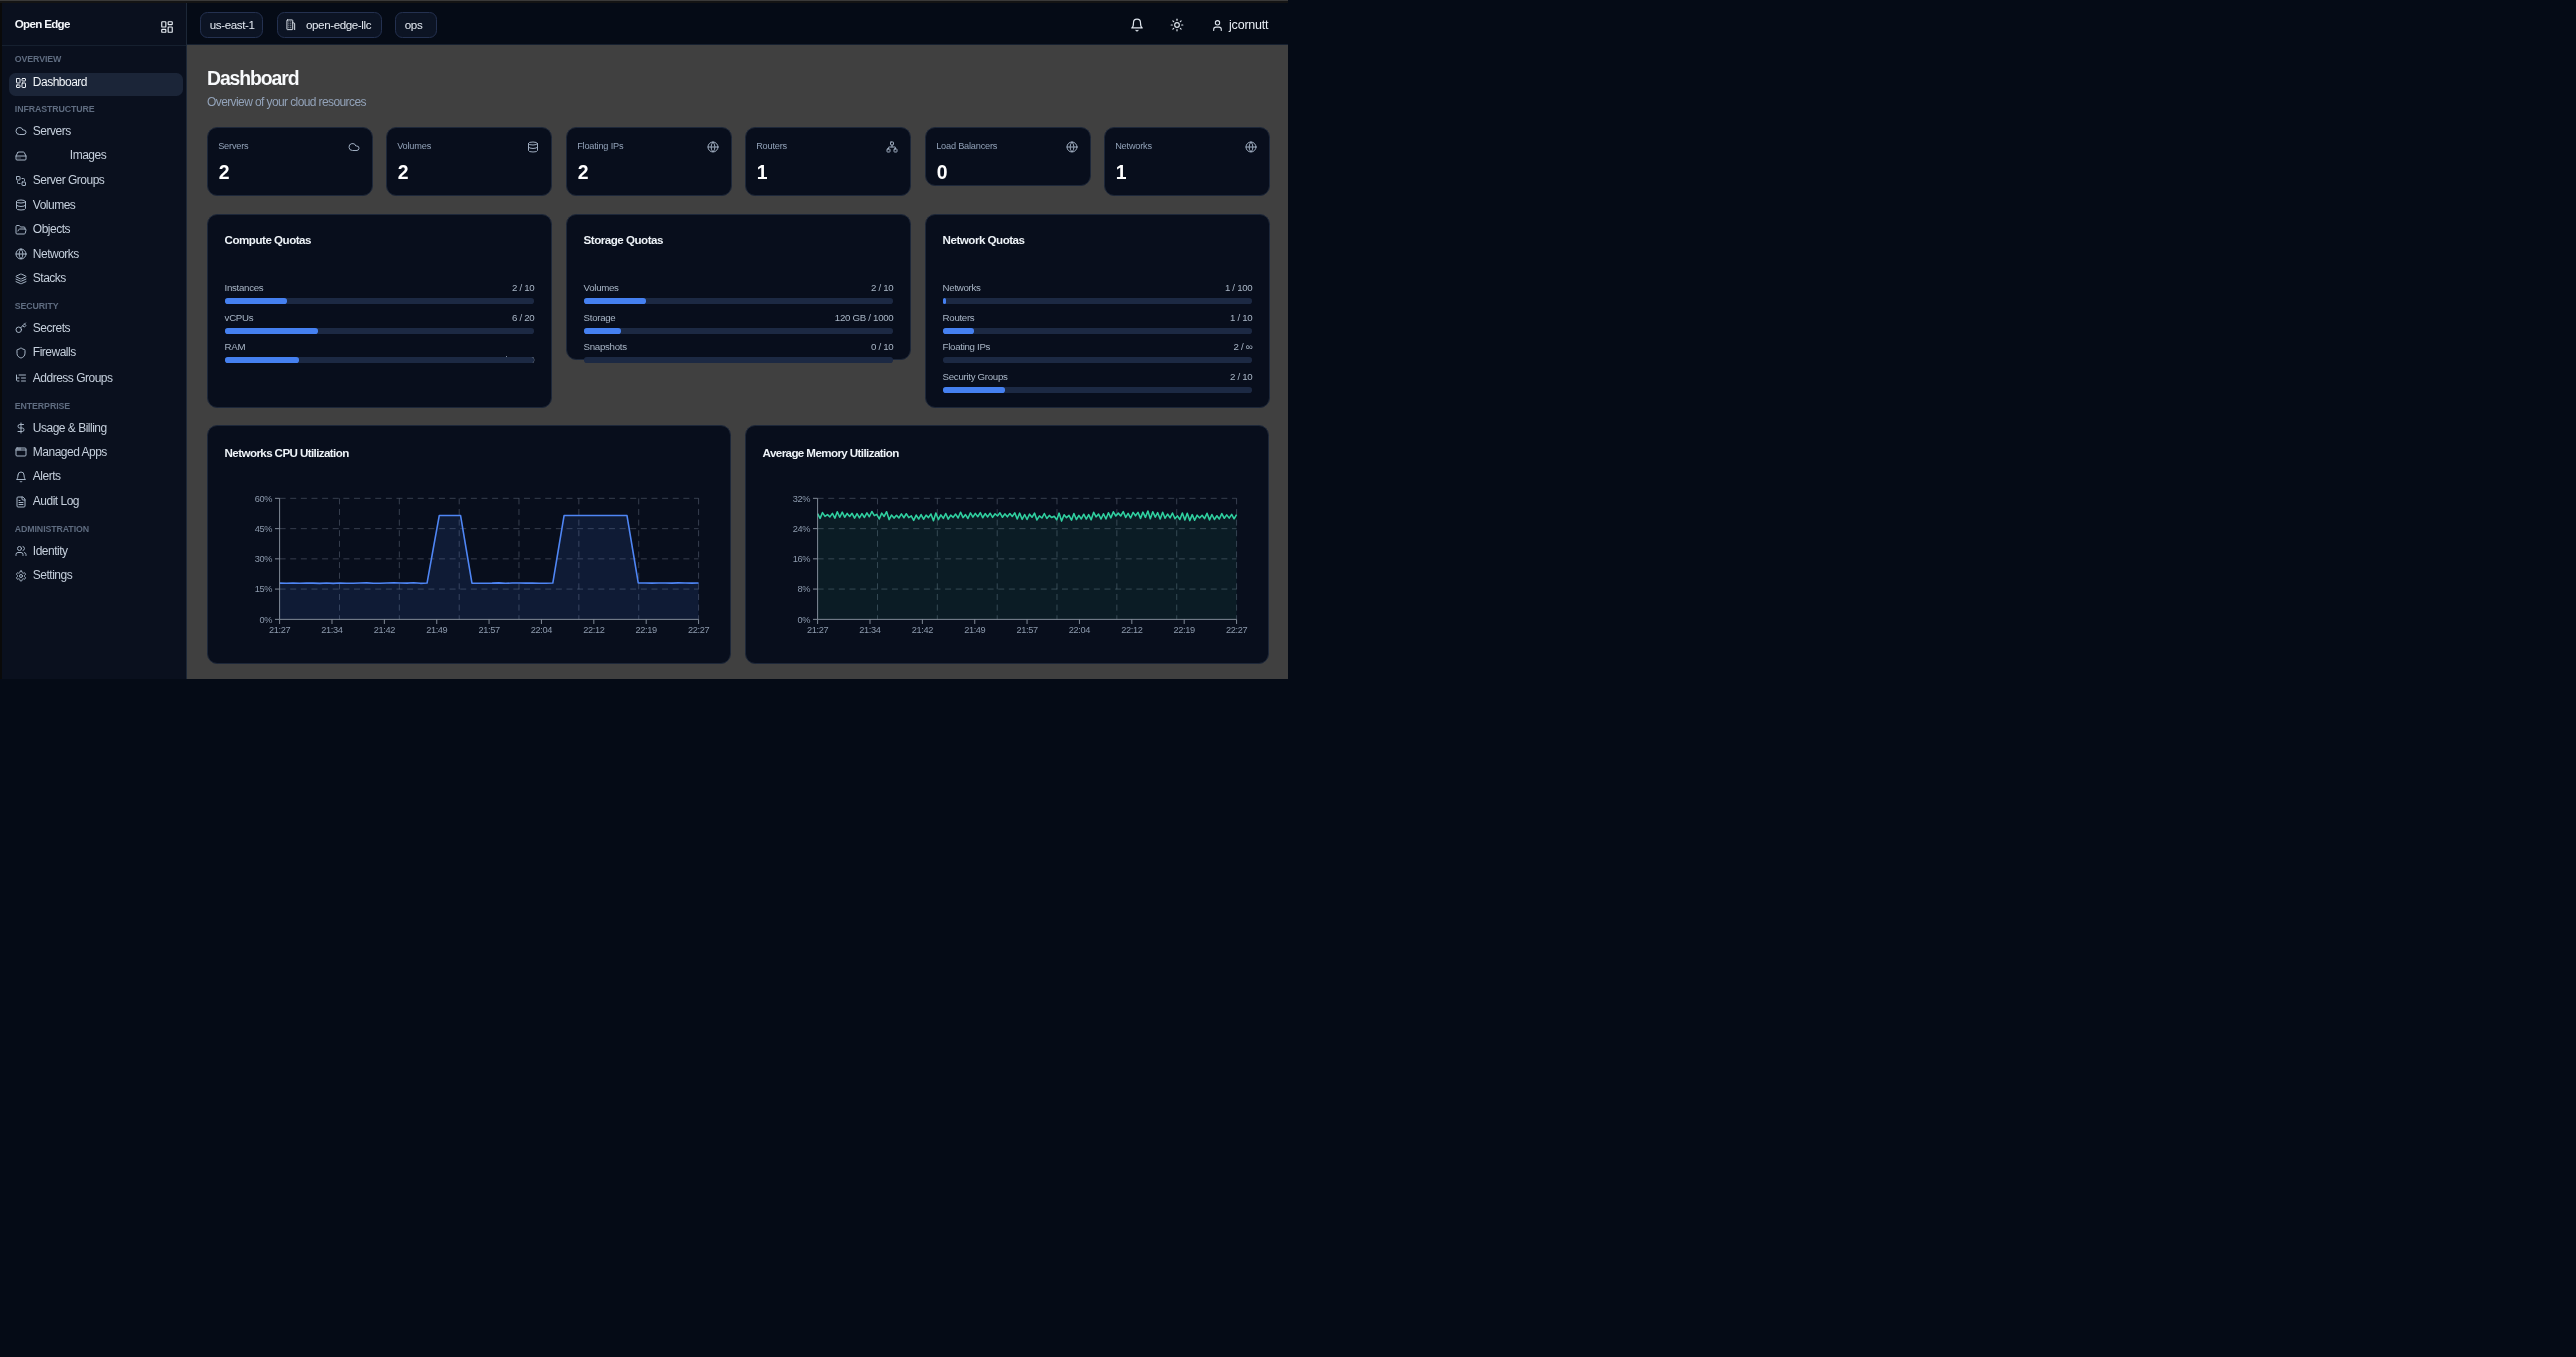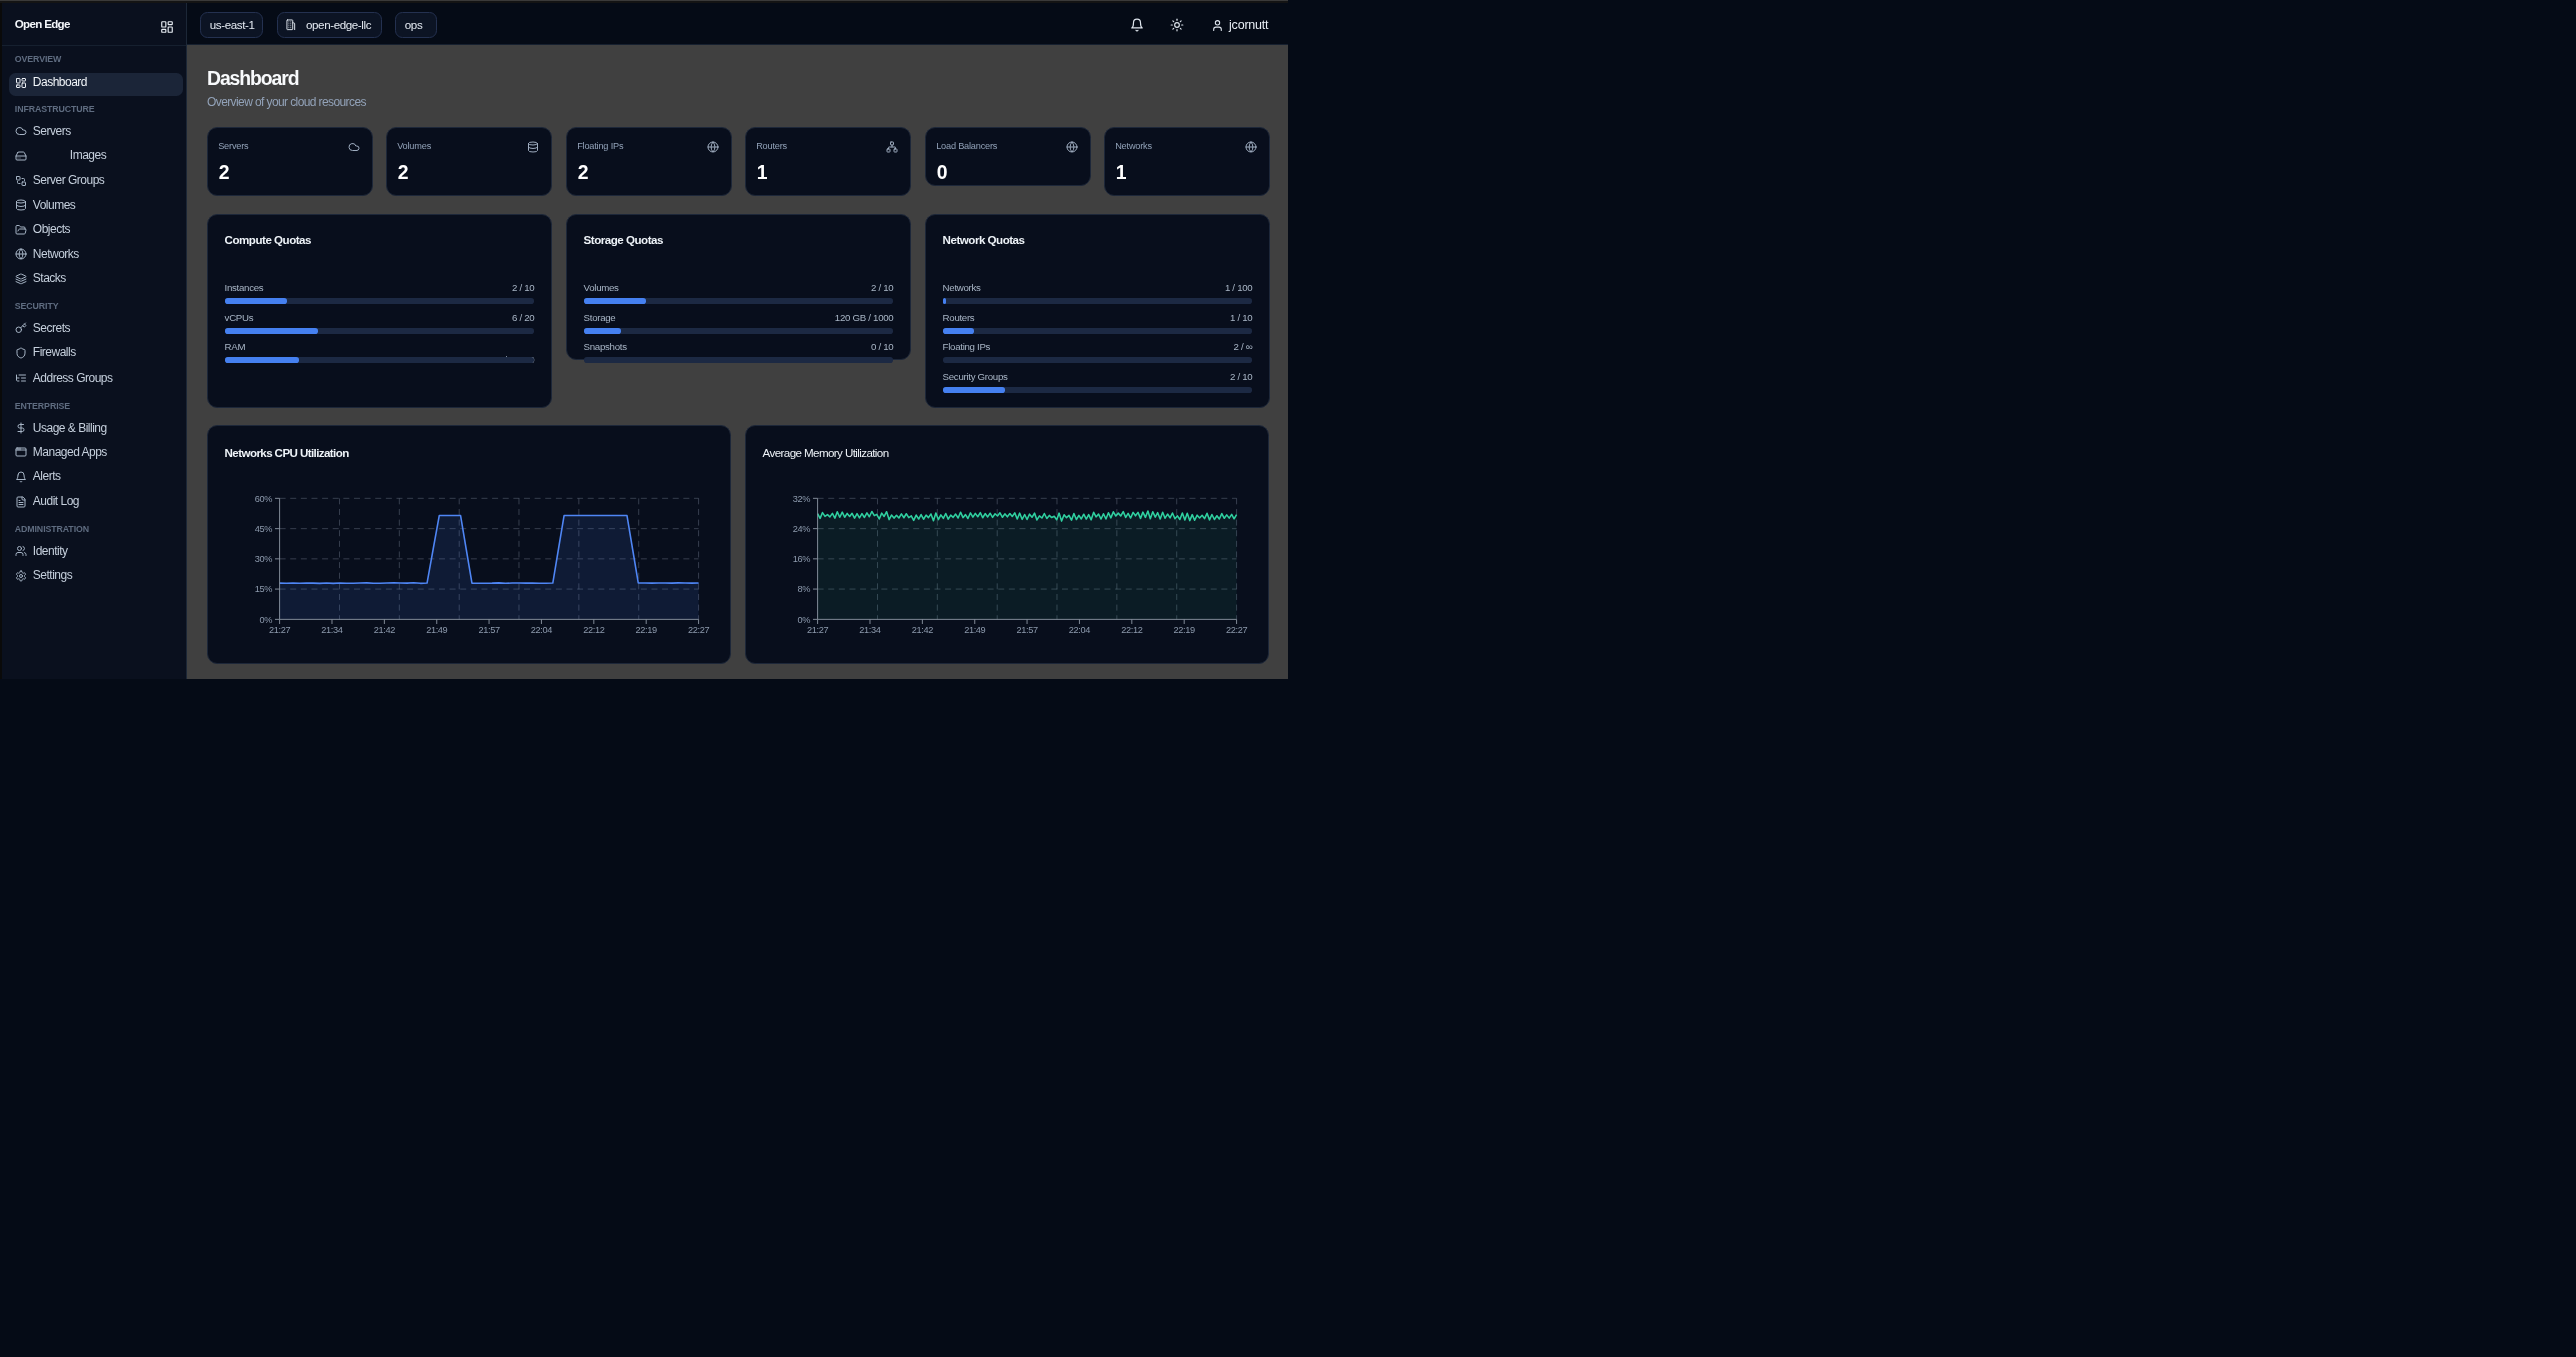--- a/index.html
+++ b/index.html
@@ -329,21 +329,21 @@
         <text x="360.9" y="224.2" text-anchor="middle" font-size="10" letter-spacing="-0.4" fill="#8d9aad">22:04</text>
         <line x1="417.6" y1="209" x2="417.6" y2="214" stroke="#8b95a2" stroke-width="1"></line>
         <text x="417.6" y="224.2" text-anchor="middle" font-size="10" letter-spacing="-0.4" fill="#8d9aad">22:12</text>
         <line x1="474.3" y1="209" x2="474.3" y2="214" stroke="#8b95a2" stroke-width="1"></line>
         <text x="474.3" y="224.2" text-anchor="middle" font-size="10" letter-spacing="-0.4" fill="#8d9aad">22:19</text>
         <line x1="531.0" y1="209" x2="531.0" y2="214" stroke="#8b95a2" stroke-width="1"></line>
         <text x="531.0" y="224.2" text-anchor="middle" font-size="10" letter-spacing="-0.4" fill="#8d9aad">22:27</text>
       </svg>
     </div>
     <div class="card" style="left:745px;top:425px;width:524px;height:239px;">
-      <div style="position:absolute;left:16.6px;top:20px;font-size:11.6px;font-weight:400;color:#eef3f8;letter-spacing:-0.6px;text-align:center;">Average Memory Utilization</div>
+      <div style="position:absolute;left:16.6px;top:20px;font-size:11.6px;font-weight:700;color:#eef3f8;letter-spacing:-0.6px;text-align:center;">Average Memory Utilization</div>
       <svg style="position:absolute;left:0;top:0;" width="522" height="238" viewBox="0 0 565 257">
         <line x1="77.5" y1="78.0" x2="531.0" y2="78.0" stroke="#8b98ab" stroke-opacity="0.38" stroke-width="1" stroke-dasharray="6.5 5"></line>
         <line x1="77.5" y1="110.8" x2="531.0" y2="110.8" stroke="#8b98ab" stroke-opacity="0.38" stroke-width="1" stroke-dasharray="6.5 5"></line>
         <line x1="77.5" y1="143.5" x2="531.0" y2="143.5" stroke="#8b98ab" stroke-opacity="0.38" stroke-width="1" stroke-dasharray="6.5 5"></line>
         <line x1="77.5" y1="176.2" x2="531.0" y2="176.2" stroke="#8b98ab" stroke-opacity="0.38" stroke-width="1" stroke-dasharray="6.5 5"></line>
         <line x1="142.3" y1="78" x2="142.3" y2="209" stroke="#8b98ab" stroke-opacity="0.38" stroke-width="1" stroke-dasharray="6.5 5"></line>
         <line x1="207.1" y1="78" x2="207.1" y2="209" stroke="#8b98ab" stroke-opacity="0.38" stroke-width="1" stroke-dasharray="6.5 5"></line>
         <line x1="271.9" y1="78" x2="271.9" y2="209" stroke="#8b98ab" stroke-opacity="0.38" stroke-width="1" stroke-dasharray="6.5 5"></line>
         <line x1="336.6" y1="78" x2="336.6" y2="209" stroke="#8b98ab" stroke-opacity="0.38" stroke-width="1" stroke-dasharray="6.5 5"></line>
         <line x1="401.4" y1="78" x2="401.4" y2="209" stroke="#8b98ab" stroke-opacity="0.38" stroke-width="1" stroke-dasharray="6.5 5"></line>

